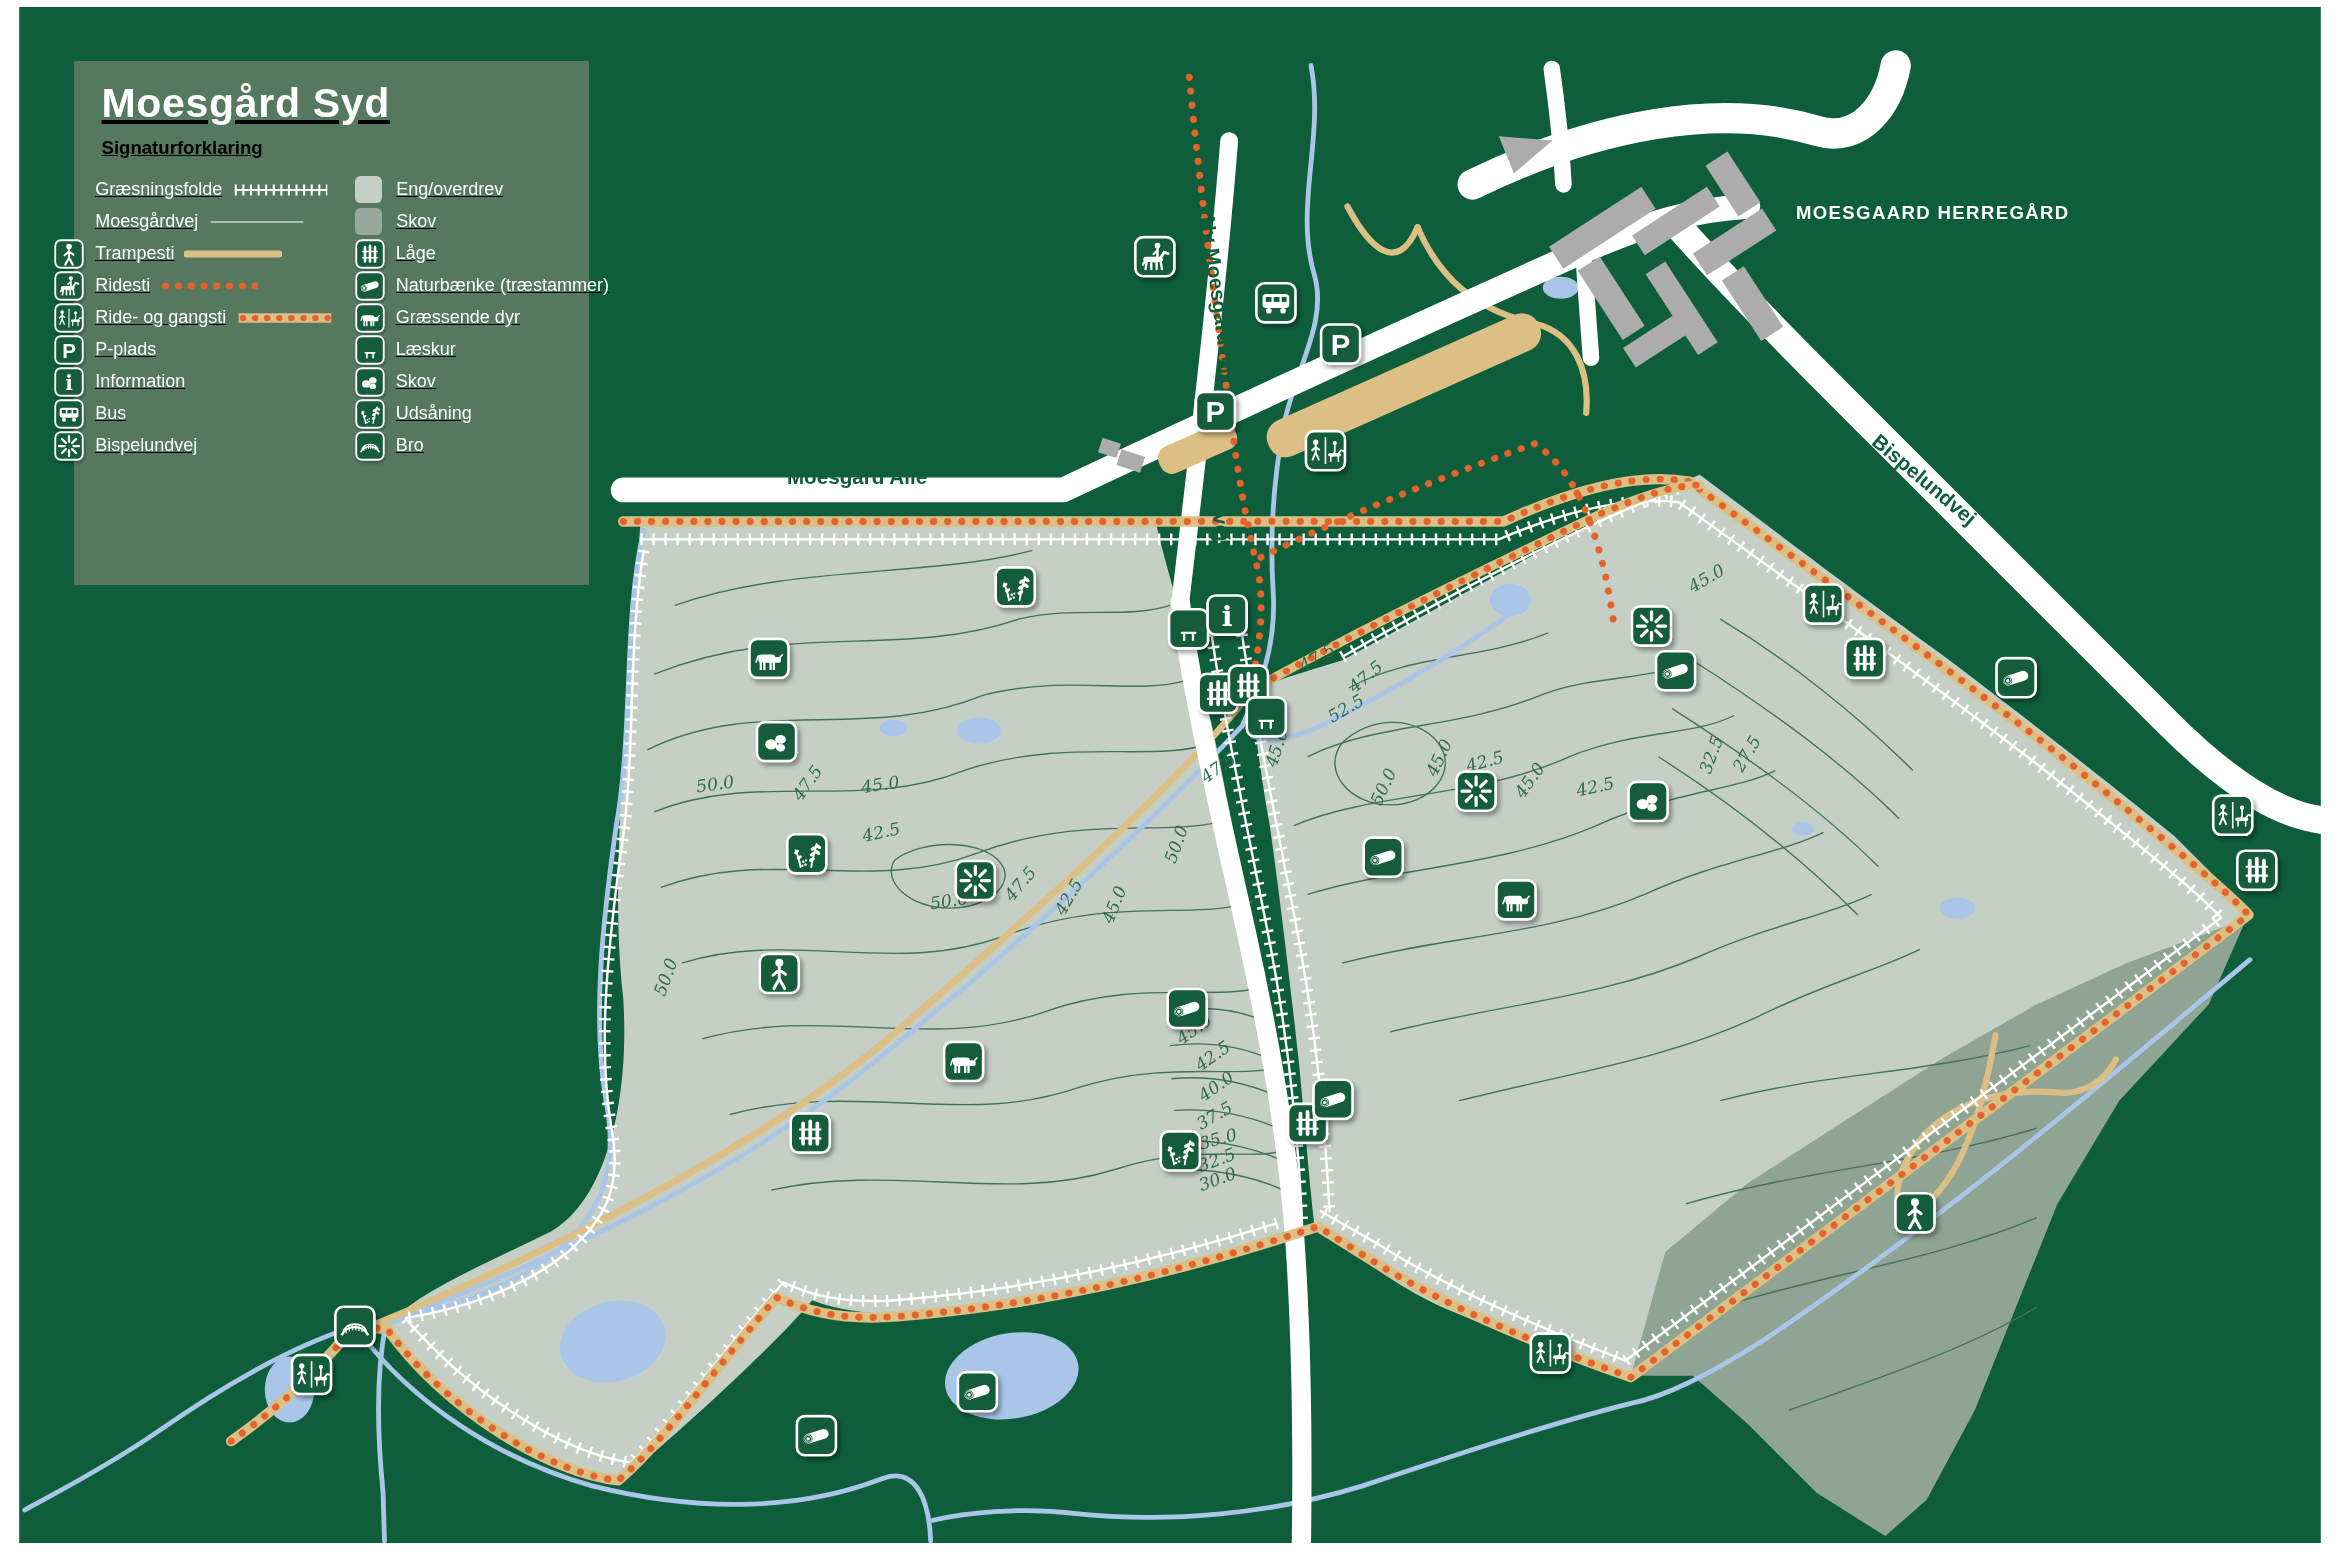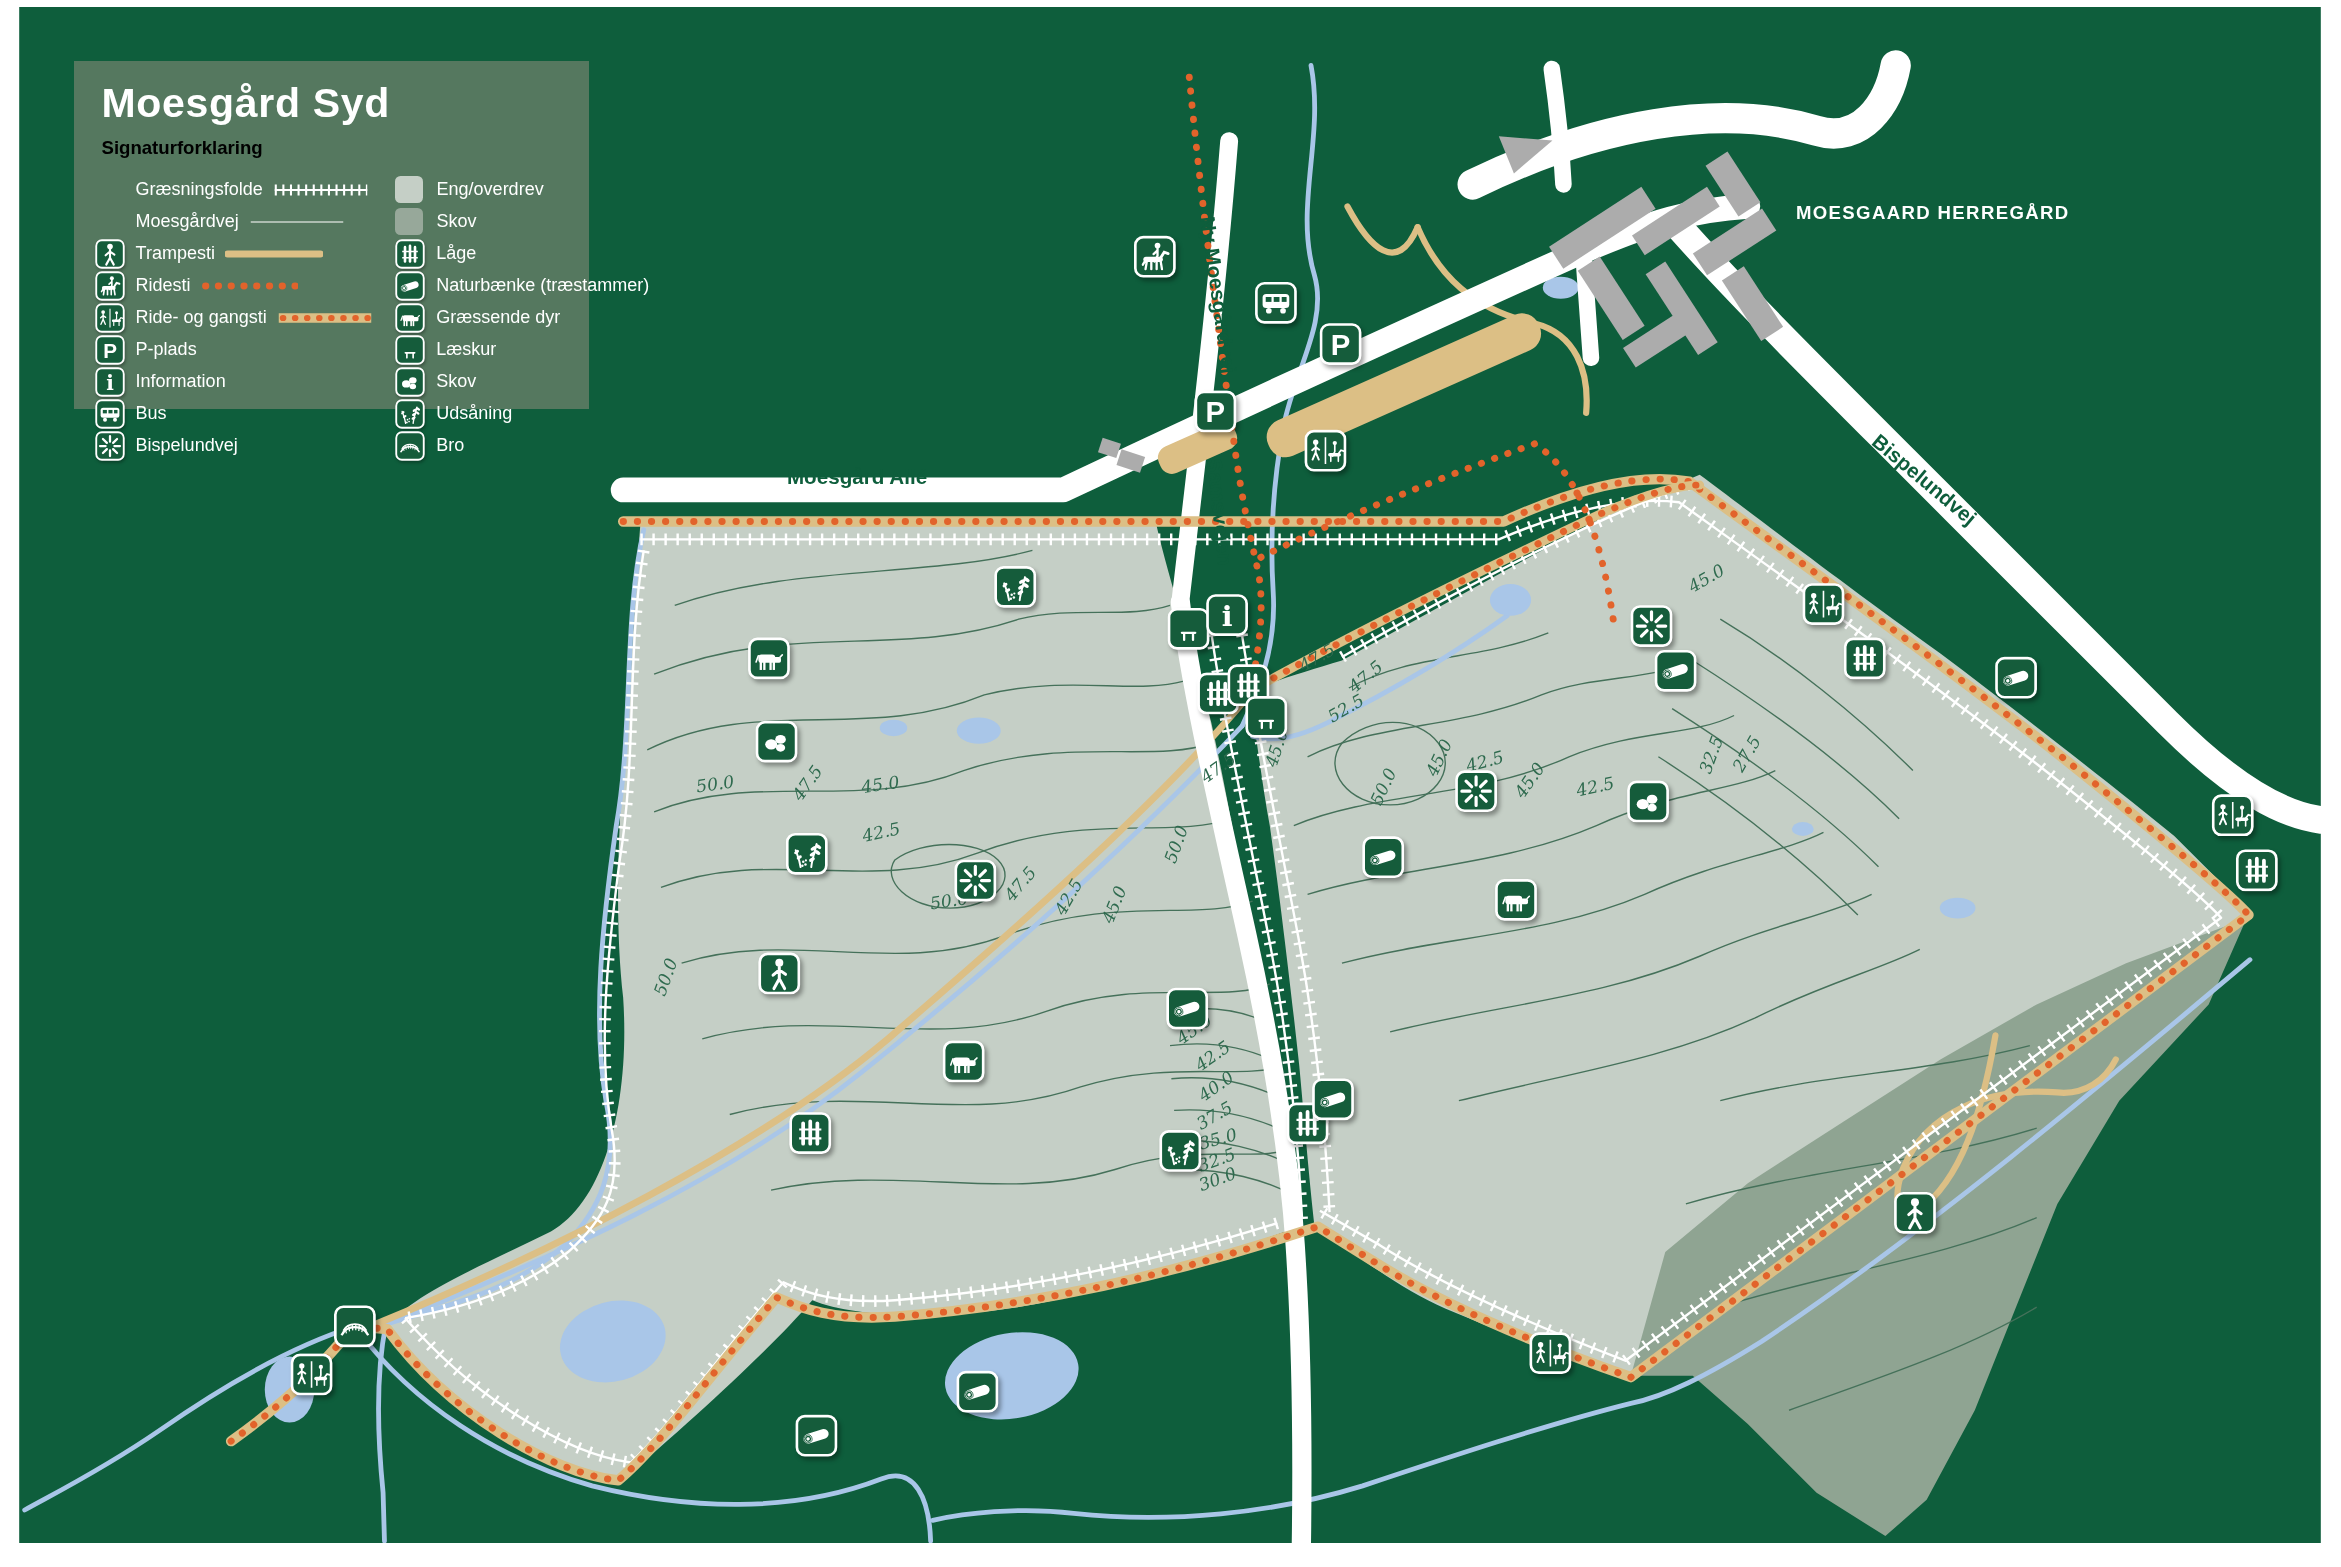--- a/index.html
+++ b/index.html
@@ -12,25 +12,25 @@
   .fticks{stroke:#ffffff;stroke-width:17;stroke-dasharray:3.5 14;fill:none;}
   .tan{stroke:#DCBF85;fill:none;stroke-linecap:round;stroke-linejoin:round;}
   .dots{stroke:#E2632B;stroke-width:10;stroke-dasharray:0.5 20;stroke-linecap:round;fill:none;}
   .stream{stroke:#A9C6E8;stroke-width:7;fill:none;stroke-linecap:round;stroke-linejoin:round;}
   .contour{stroke:#45715A;stroke-width:2;fill:none;}
   .cl{fill:#2E6A4E;font:italic 25px "DejaVu Serif",serif;}
   .roadlabel{fill:#0E5E3C;font:bold 30px "Liberation Sans",sans-serif;}
   .estate{fill:#ffffff;font:bold 27px "Liberation Sans",sans-serif;letter-spacing:2px;}
   .micon{filter:drop-shadow(4px 5px 3px rgba(0,0,0,0.35));}
   
-  #legend{position:absolute;left:74px;top:61px;width:515px;height:348px;background:#55785F;
-          box-sizing:border-box;padding:19px 20.6px;}
+  #legend{position:absolute;left:74px;top:61px;width:515px;height:524px;background:#55785F;
+          box-sizing:border-box;padding:19px 20.6px;text-decoration:underline;}
   #legend h1{margin:0 0 9.6px 6.9px;color:#fff;font-size:41px;letter-spacing:0.7px;font-family:"Liberation Sans",sans-serif;}
   #legend h2{margin:0 0 15px 6.9px;color:#000000;font-size:18.6px;font-family:"Liberation Sans",sans-serif;}
-  .lcols{display:flex;gap:21px;}
+  .lcols{display:flex;gap:21px;justify-content:center;}
   .lcol{display:flex;flex-direction:column;flex:1;}
   .lrow{display:flex;align-items:center;height:32px;color:#fff;font-size:18px;}
   .lic{width:30px;height:30px;flex:0 0 30px;margin-right:11px;filter:drop-shadow(1.4px 2.1px 1.4px rgba(0,0,0,0.3));}
   .lspacer{width:30px;flex:0 0 30px;margin-right:11px;}
   .lswatch{width:27.5px;height:27.5px;border-radius:5.5px;flex:0 0 27.5px;margin-right:13.8px;}
   .llabel{white-space:nowrap;}
   .lsample{margin-left:9.6px;width:98px;height:18px;flex:0 0 auto;}
 </style>
 </head>
 <body>

